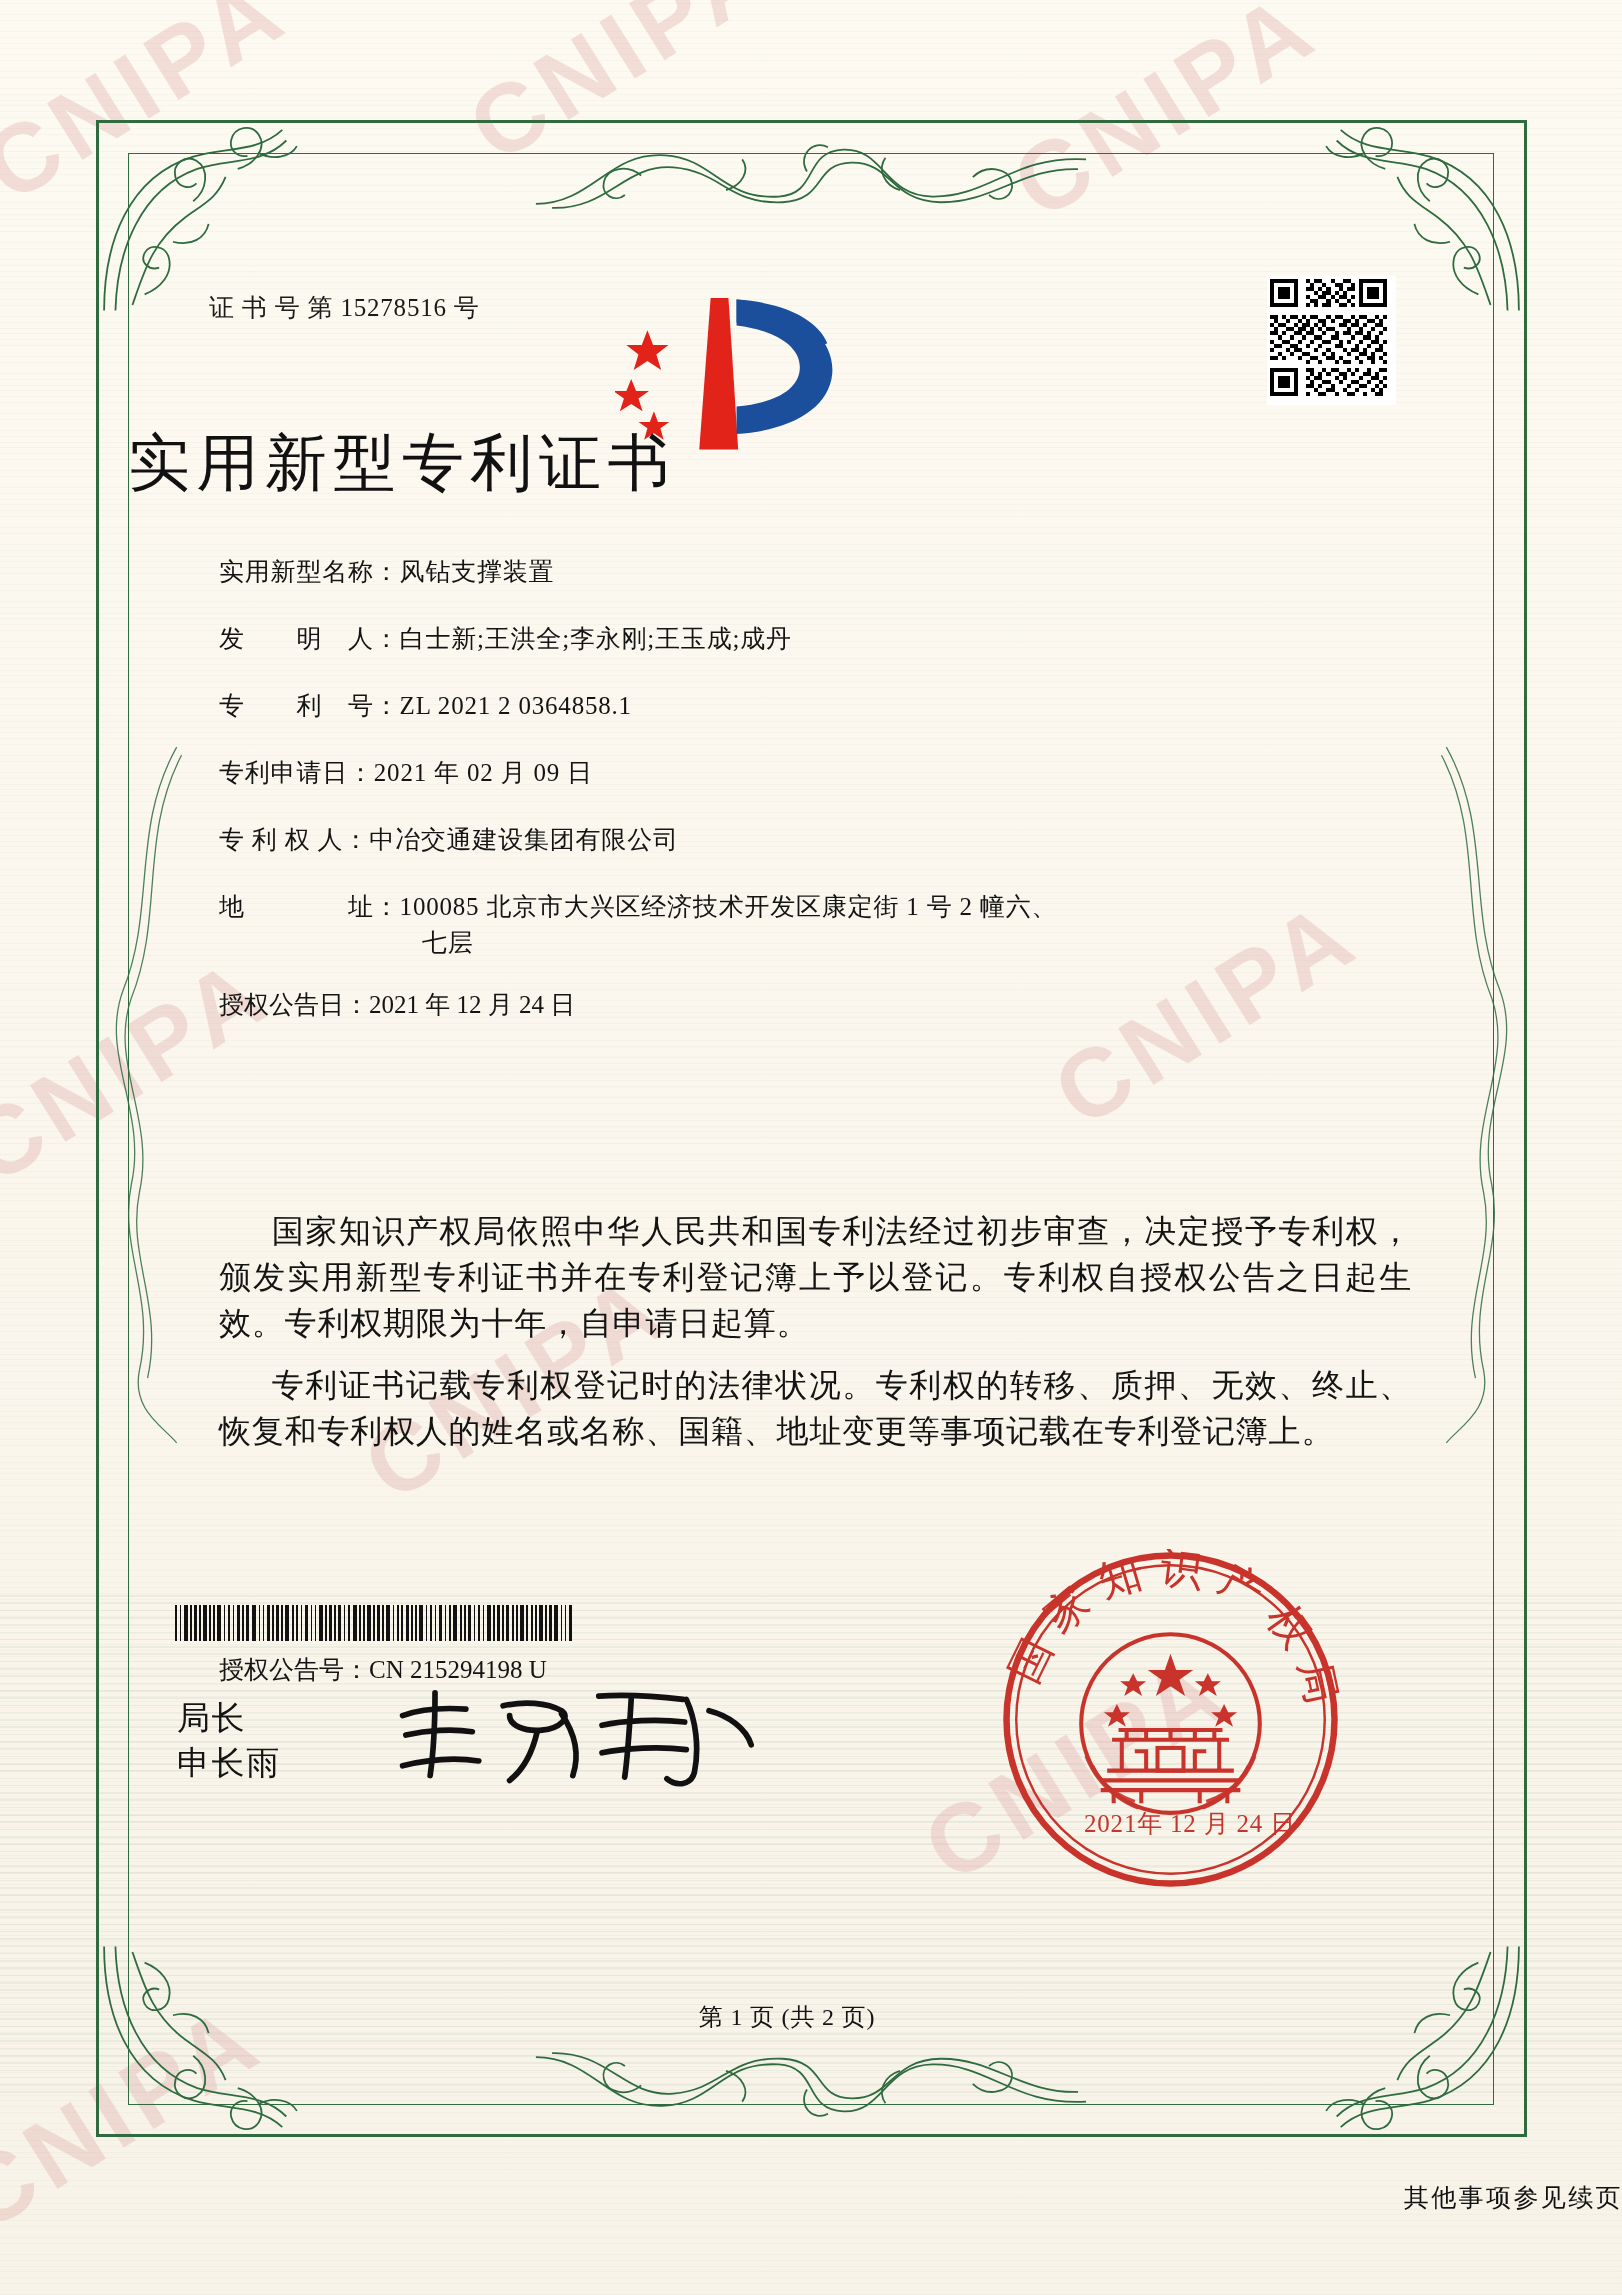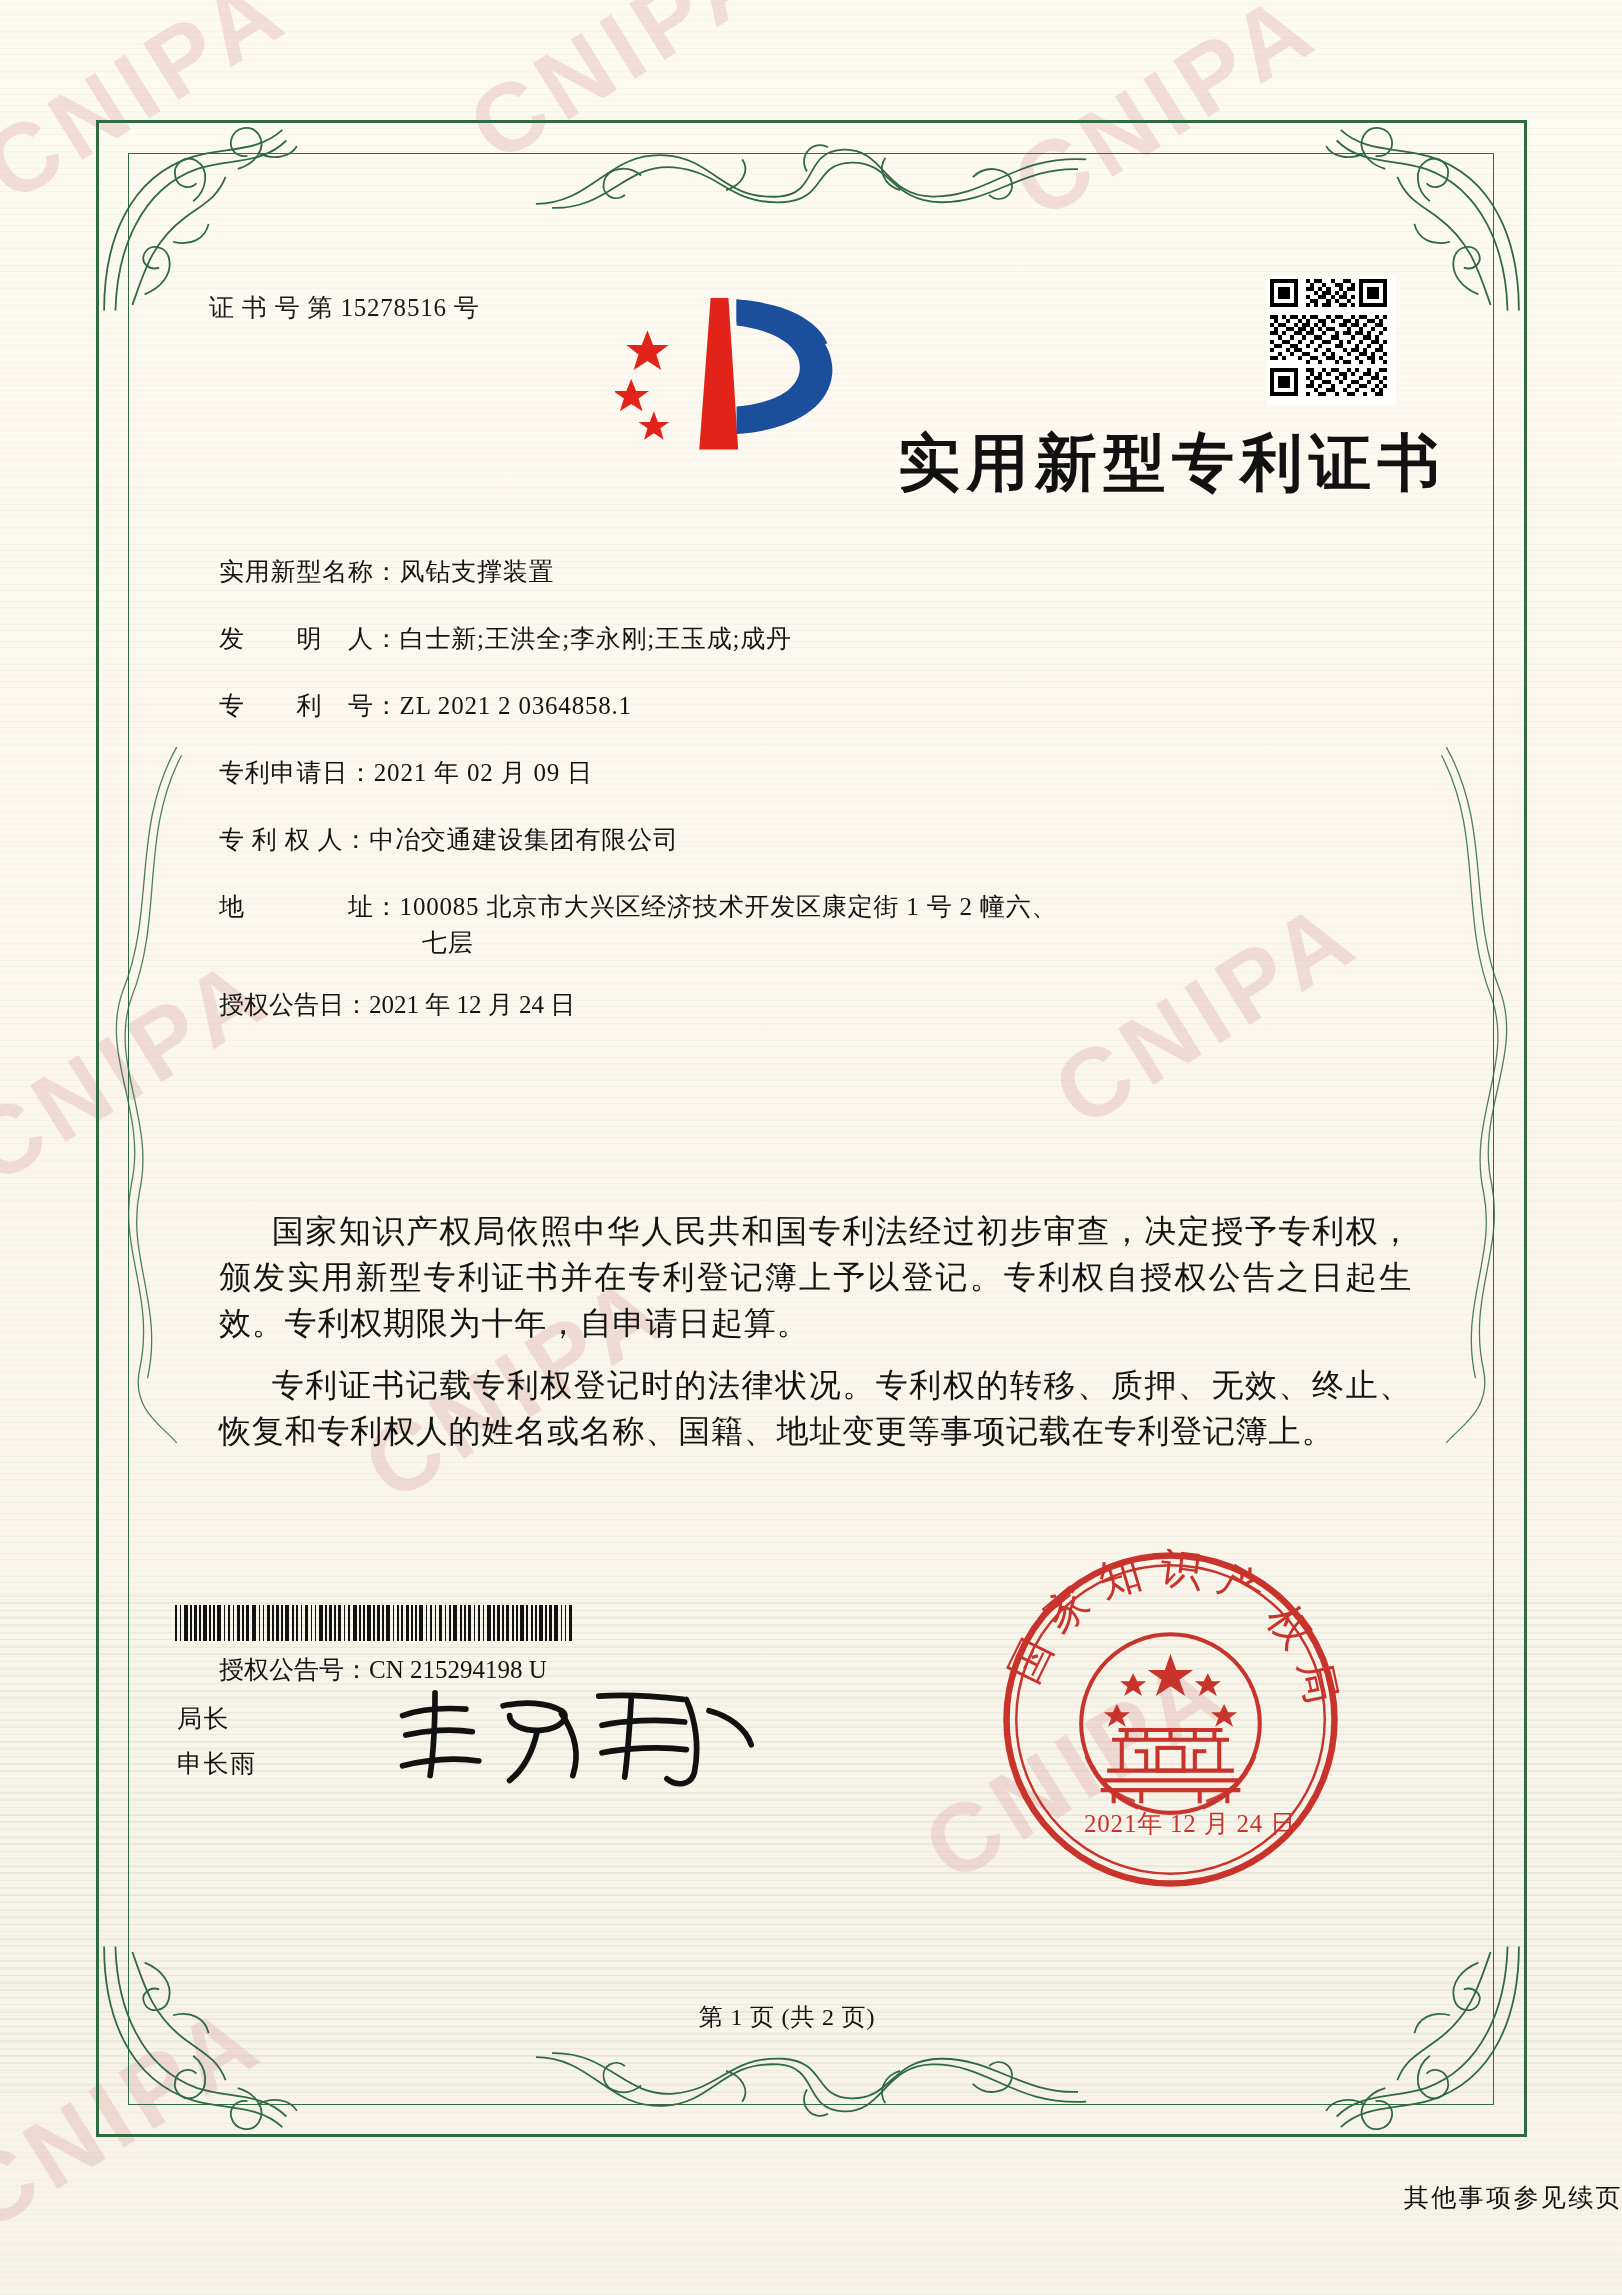--- a/index.html
+++ b/index.html
@@ -109,23 +109,23 @@
     right: 50px; top: 123px;
     width: 123px; height: 123px;
     background: #ffffff;
     padding: 3.2px;
   }
 
   .title {
     position: absolute;
     left: 0; right: 0;
     top: 268px;
-    text-align: right;
+    text-align: left;
     font-size: 62px;
-    font-weight: 700;
+    font-weight: 400;
     letter-spacing: 6.5px;
     color: #111;
     font-family: "DejaVu Serif", "Liberation Serif", serif;
   }
 
   .fields {
     position: absolute;
     left: 91px;
     top: 406px;
     width: 1201px;
@@ -177,21 +177,21 @@
 
   .barcode {
     position: absolute;
     left: 47px; top: 1452px;
     width: 414px; height: 36px;
   }
 
   .sig-label {
     position: absolute;
     left: 49px; top: 1543px;
-    font-size: 25px;
+    font-size: 33px;
     line-height: 45px;
     color: #141414;
     letter-spacing: 1.6px;
   }
 
   .signature {
     position: absolute;
     left: 260px; top: 1525px;
     width: 381px; height: 114px;
   }

